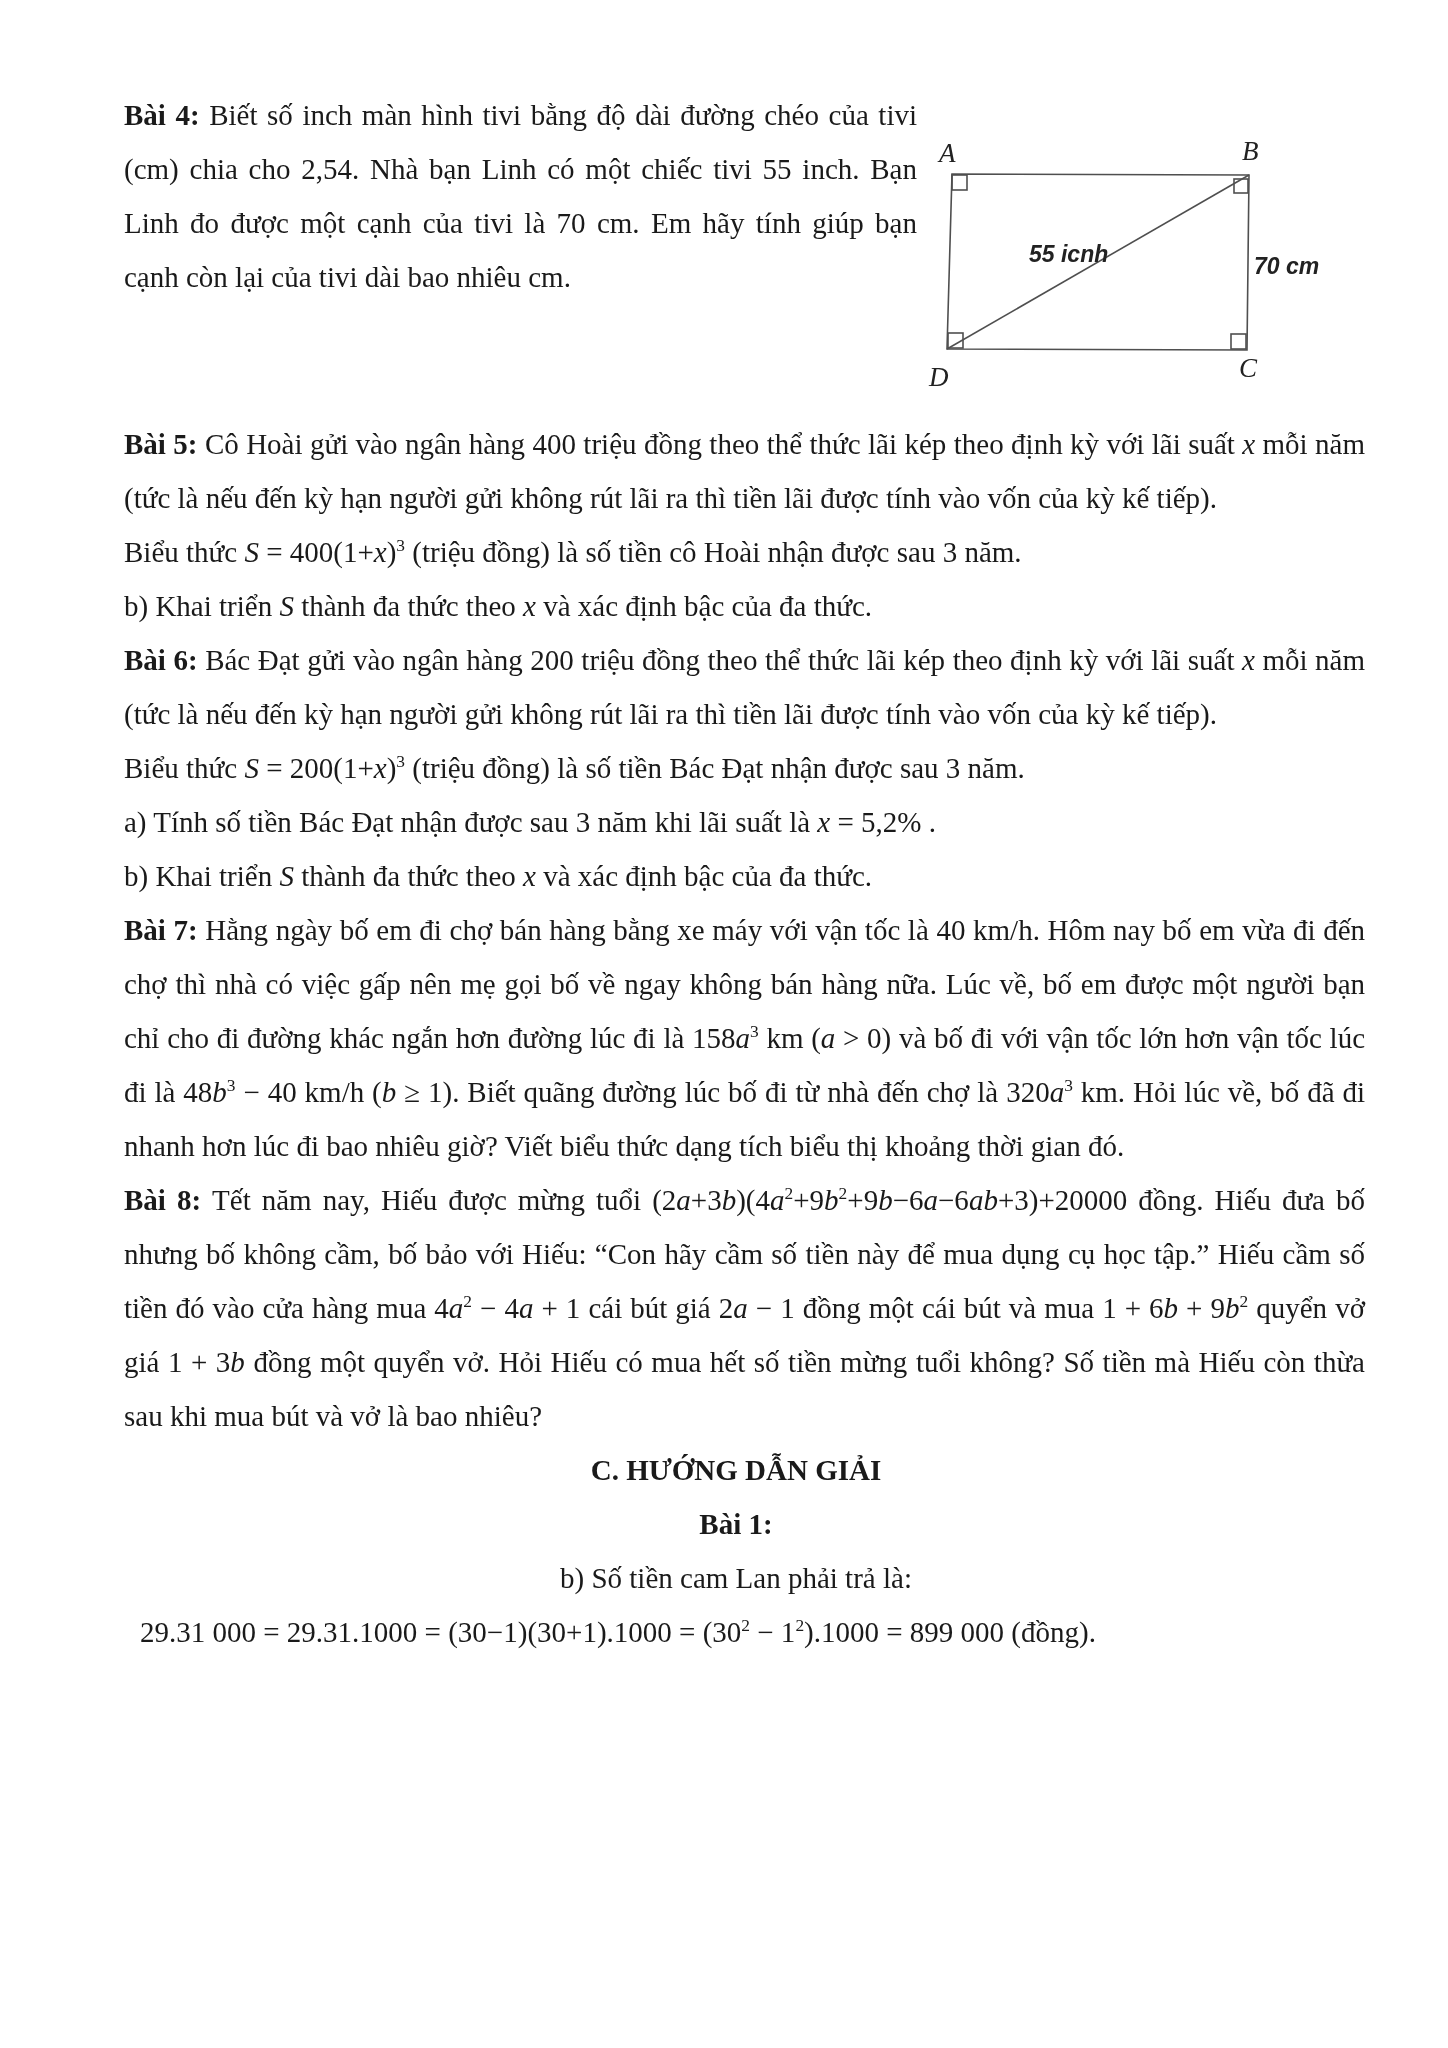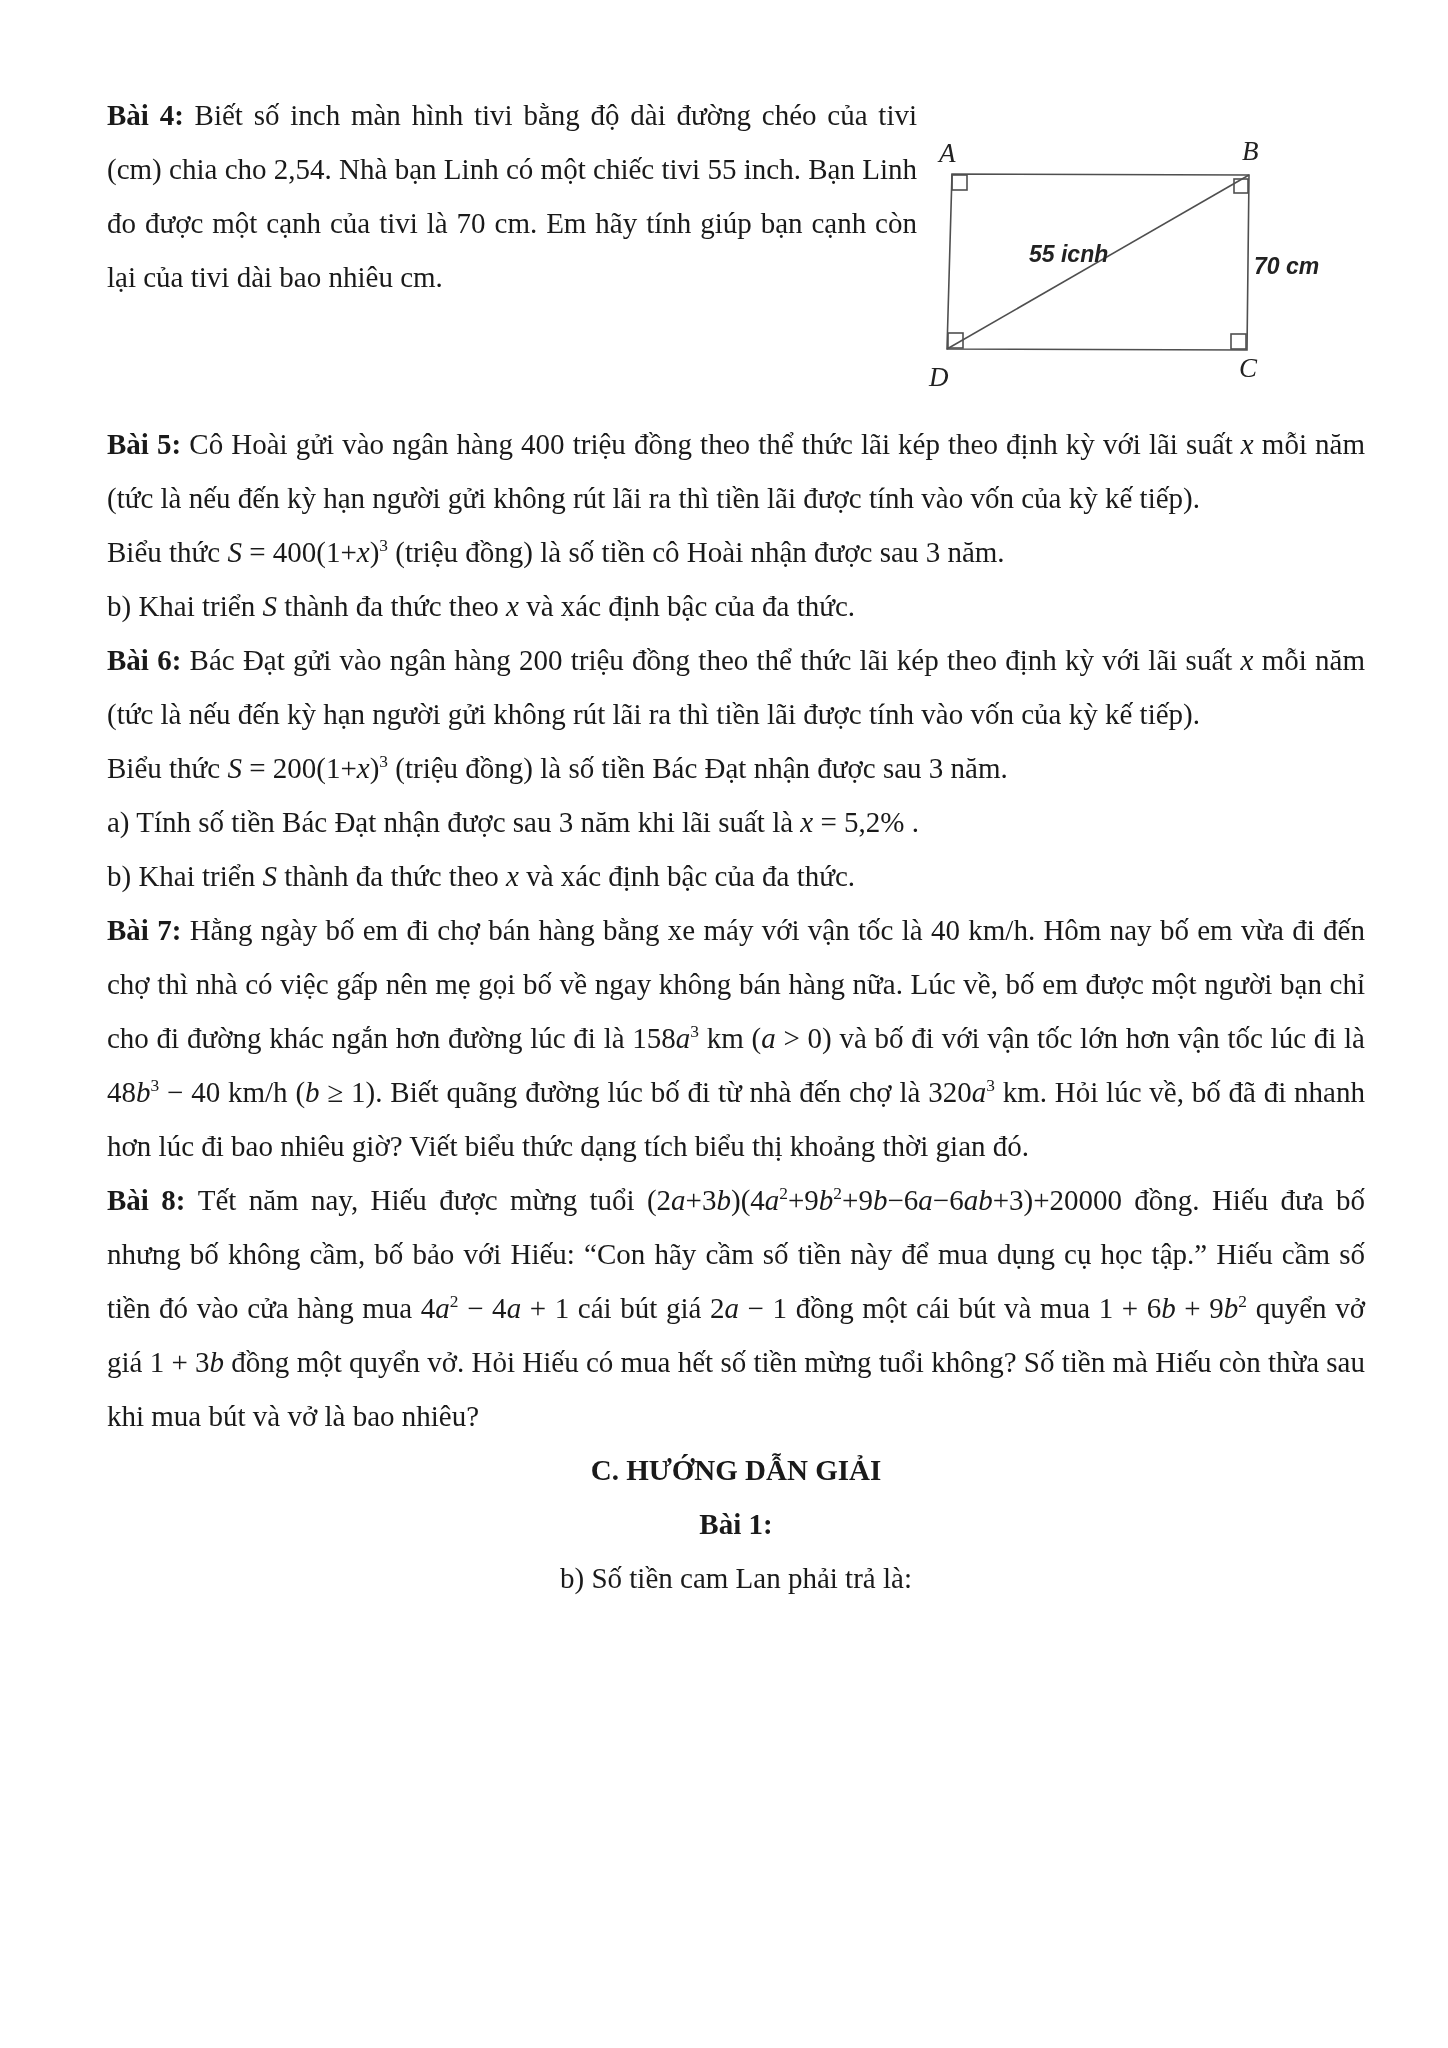--- a/index.html
+++ b/index.html
@@ -12,21 +12,21 @@
   }
   .page {
     padding: 88px 83px 60px 107px;
     box-sizing: border-box;
   }
   .para {
     margin: 0;
     font-size: 29px;
     line-height: 54px;
   }
-  .para.body { text-align: justify; }
+  .para.body { text-align: justify; margin-left: 17px; }
   .para.plain { text-align: center; }
   .para.eq { text-align: left; padding-left: 33px; }
   .b { font-weight: bold; }
   .i { font-style: italic; }
   sup { font-size: 0.6em; line-height: 0; }
   .row {
     display: flex;
     align-items: flex-start;
     justify-content: space-between;
     margin-bottom: 10px;
@@ -88,15 +88,16 @@
       <p class="para body"><span>b) Khai triển </span><span class="i">S</span><span> thành đa thức theo </span><span class="i">x</span><span> và xác định bậc của đa thức.</span></p>
       <p class="para body"><span class="b">Bài 6: </span><span>Bác Đạt gửi vào ngân hàng 200 triệu đồng theo thể thức lãi kép theo định kỳ với lãi suất </span><span class="i">x</span><span> mỗi năm (tức là nếu đến kỳ hạn người gửi không rút lãi ra thì tiền lãi được tính vào vốn của kỳ kế tiếp).</span></p>
       <p class="para body"><span>Biểu thức </span><span class="i">S</span><span> = 200(1+</span><span class="i">x</span><span>)</span><sup>3</sup><span> (triệu đồng) là số tiền Bác Đạt nhận được sau 3 năm.</span></p>
       <p class="para body"><span>a) Tính số tiền Bác Đạt nhận được sau 3 năm khi lãi suất là </span><span class="i">x</span><span> = 5,2% .</span></p>
       <p class="para body"><span>b) Khai triển </span><span class="i">S</span><span> thành đa thức theo </span><span class="i">x</span><span> và xác định bậc của đa thức.</span></p>
       <p class="para body"><span class="b">Bài 7: </span><span>Hằng ngày bố em đi chợ bán hàng bằng xe máy với vận tốc là 40 km/h. Hôm nay bố em vừa đi đến chợ thì nhà có việc gấp nên mẹ gọi bố về ngay không bán hàng nữa. Lúc về, bố em được một người bạn chỉ cho đi đường khác ngắn hơn đường lúc đi là 158</span><span class="i">a</span><sup>3</sup><span> km (</span><span class="i">a</span><span> &gt; 0) và bố đi với vận tốc lớn hơn vận tốc lúc đi là 48</span><span class="i">b</span><sup>3</sup><span> − 40 km/h (</span><span class="i">b</span><span> ≥ 1). Biết quãng đường lúc bố đi từ nhà đến chợ là 320</span><span class="i">a</span><sup>3</sup><span> km. Hỏi lúc về, bố đã đi nhanh hơn lúc đi bao nhiêu giờ? Viết biểu thức dạng tích biểu thị khoảng thời gian đó.</span></p>
       <p class="para body"><span class="b">Bài 8: </span><span>Tết năm nay, Hiếu được mừng tuổi (2</span><span class="i">a</span><span>+3</span><span class="i">b</span><span>)(4</span><span class="i">a</span><sup>2</sup><span>+9</span><span class="i">b</span><sup>2</sup><span>+9</span><span class="i">b</span><span>−6</span><span class="i">a</span><span>−6</span><span class="i">ab</span><span>+3)+20000 đồng. Hiếu đưa bố nhưng bố không cầm, bố bảo với Hiếu: “Con hãy cầm số tiền này để mua dụng cụ học tập.” Hiếu cầm số tiền đó vào cửa hàng mua 4</span><span class="i">a</span><sup>2</sup><span> − 4</span><span class="i">a</span><span> + 1 cái bút giá 2</span><span class="i">a</span><span> − 1 đồng một cái bút và mua 1 + 6</span><span class="i">b</span><span> + 9</span><span class="i">b</span><sup>2</sup><span> quyển vở giá 1 + 3</span><span class="i">b</span><span> đồng một quyển vở. Hỏi Hiếu có mua hết số tiền mừng tuổi không? Số tiền mà Hiếu còn thừa sau khi mua bút và vở là bao nhiêu?</span></p>
       <p class="para plain"><span class="b">C. HƯỚNG DẪN GIẢI</span></p>
       <p class="para plain"><span class="b">Bài 1:</span></p>
       <p class="para plain"><span>b) Số tiền cam Lan phải trả là:</span></p>
+      <p class="para eq"><span>29.31 000 = 29.31.1000 = (30−1)(30+1).1000 = (30</span><sup>2</sup><span> − 1</span><sup>2</sup><span>).1000 = 899 000 (đồng).</span></p>
     </div>
 
 </div>
 
 </body></html>

